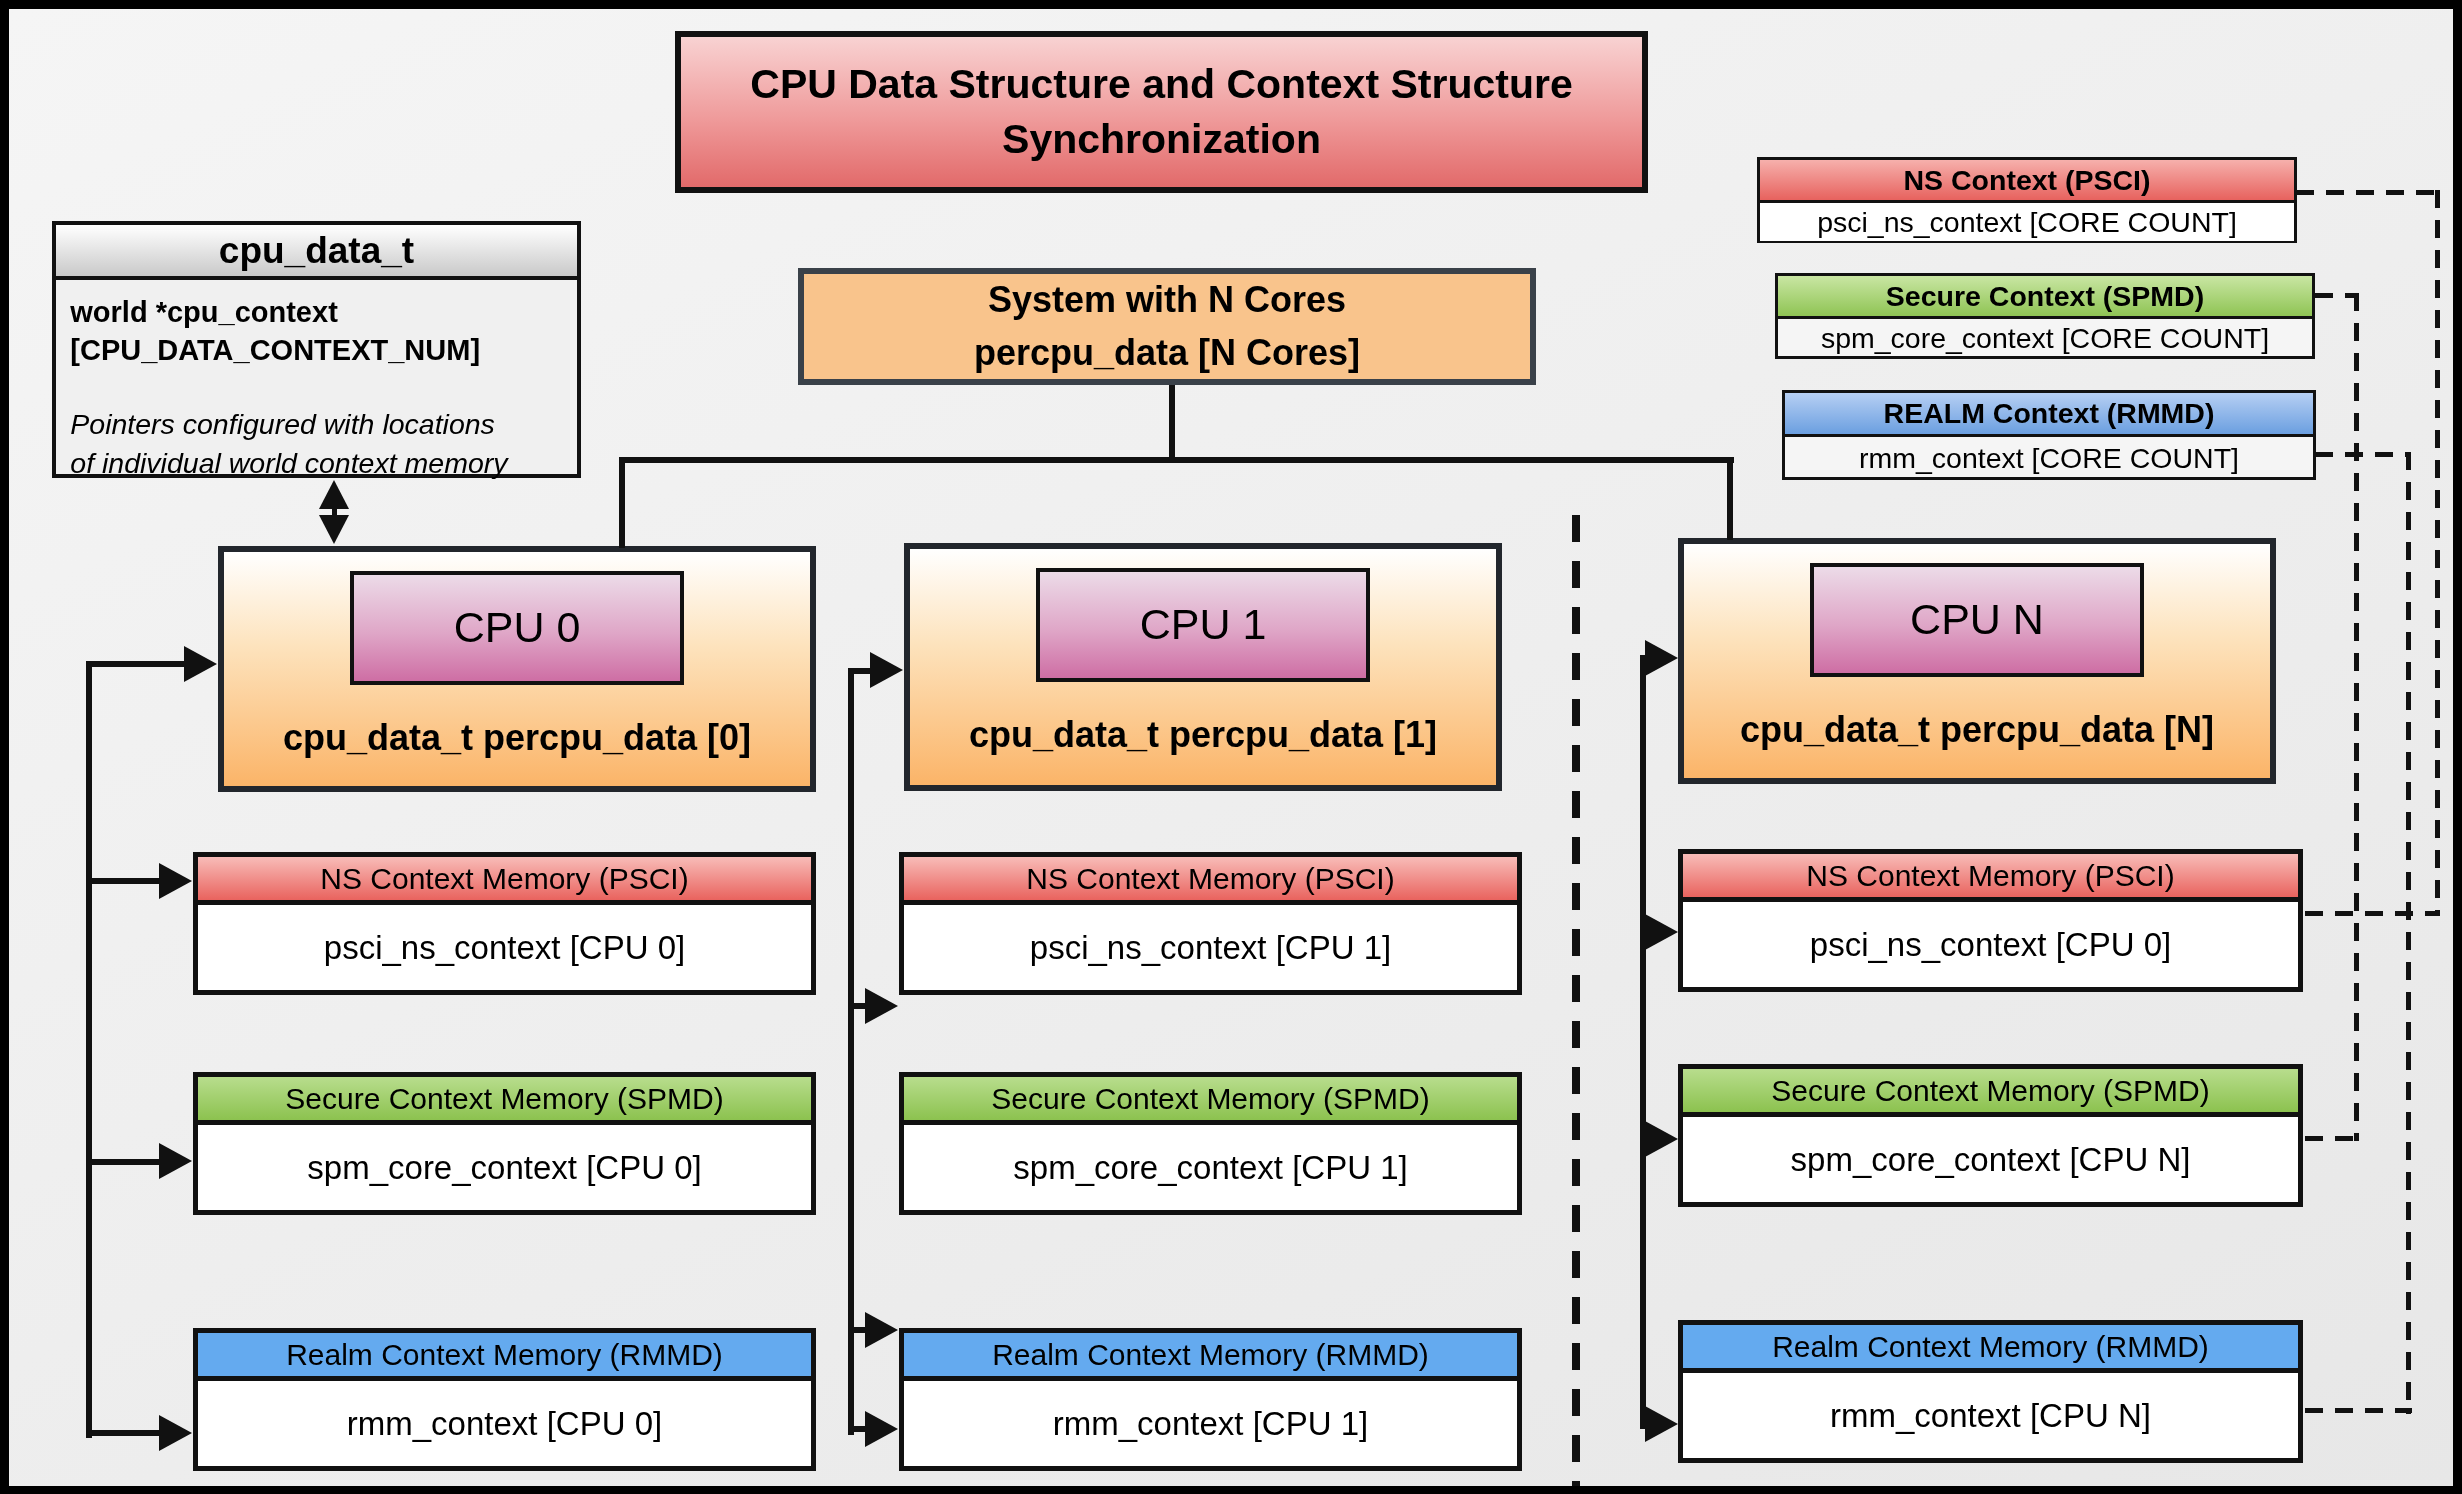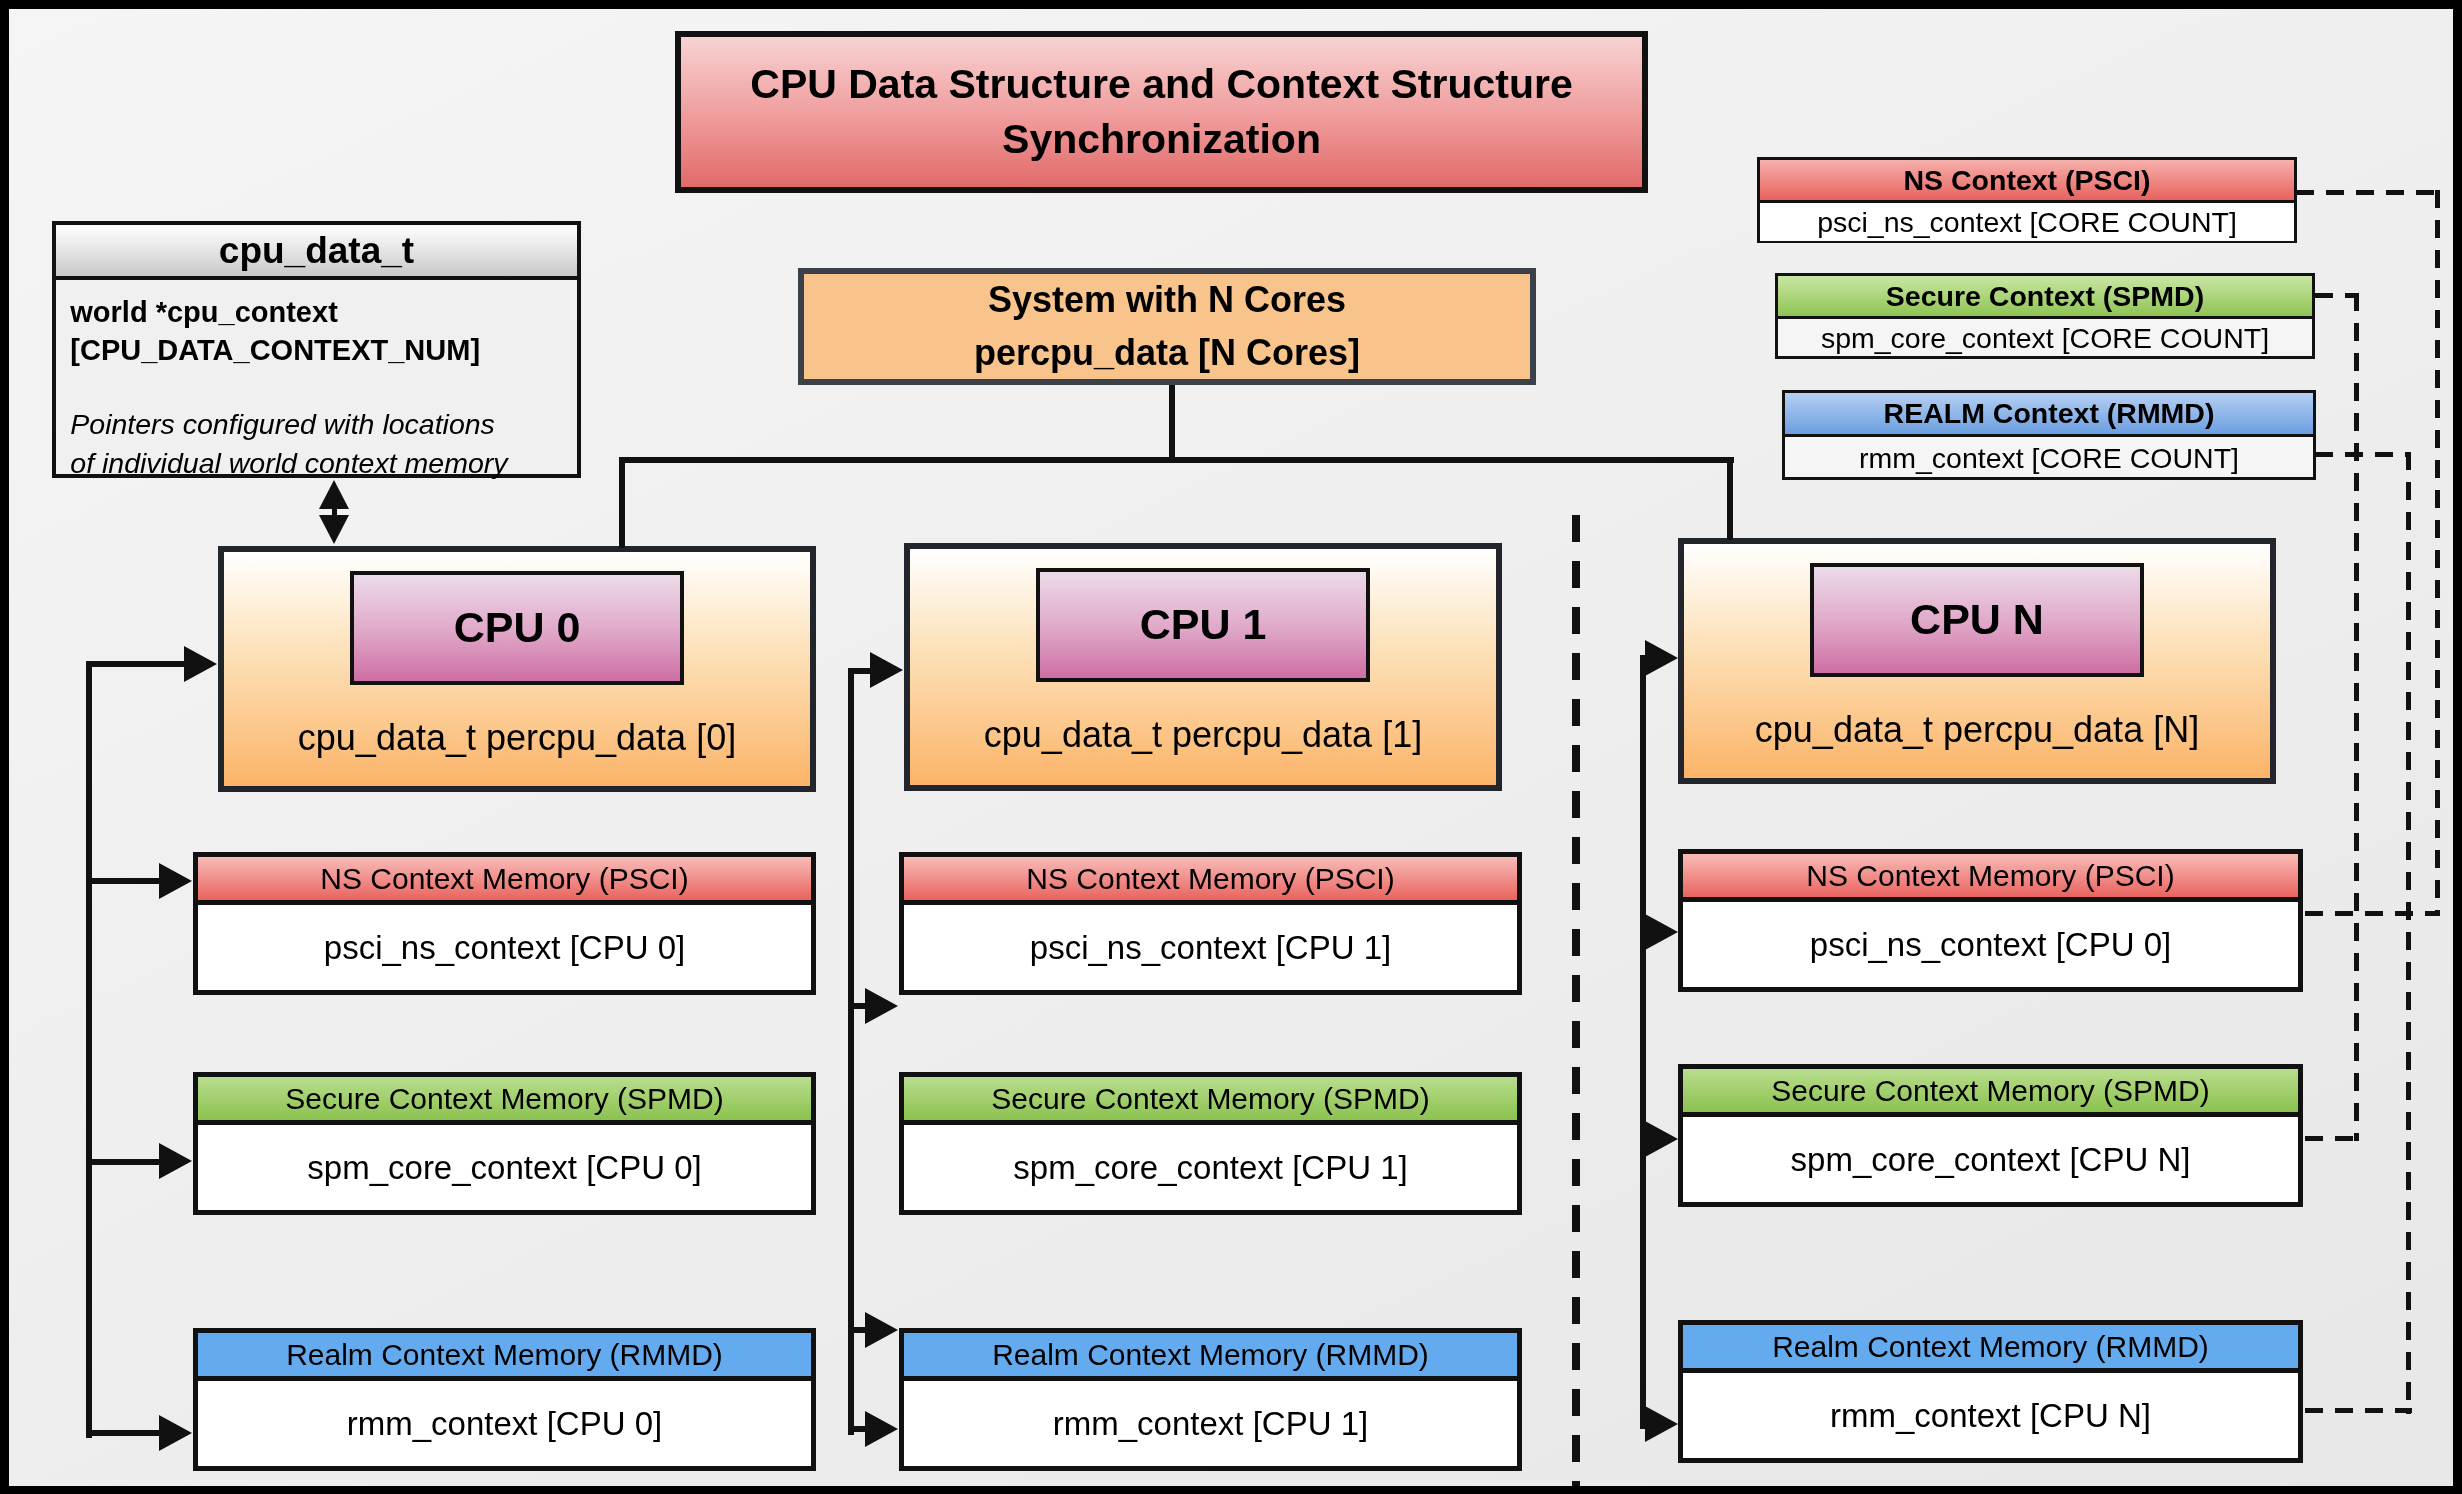--- a/index.html
+++ b/index.html
@@ -54,23 +54,23 @@
     background:linear-gradient(#ffffff 0%,#fde3bd 40%,#fbb468 100%);
     display:flex;flex-direction:column;align-items:center;
   }
   .cpu0{left:209px;top:537px;width:598px;height:246px;}
   .cpu1{left:895px;top:534px;width:598px;height:248px;}
   .cpuN{left:1669px;top:529px;width:598px;height:246px;}
   .cpu-pill{
     margin-top:18.7px;width:326px;height:106px;border:4.5px solid #111;
     background:linear-gradient(#ecdbe8 0%,#dfa6c7 55%,#ce6ea4 100%);
     display:flex;align-items:center;justify-content:center;
-    font-weight:bold;font-size:43px;
-  }
-  .cpu-lbl{margin-top:32px;font-weight:normal;font-size:36px;}
+    font-weight:normal;font-size:43px;
+  }
+  .cpu-lbl{margin-top:32px;font-weight:bold;font-size:36px;}
   .mem{border:5.3px solid #111;background:#ffffff;}
   .mem .hd{
     border-bottom:5.3px solid #111;height:43px;
     display:flex;align-items:center;justify-content:center;
     font-weight:normal;font-size:30px;
   }
   .mem .bd{display:flex;align-items:center;justify-content:center;font-size:33px;height:85px;}
   .hd-ns{background:linear-gradient(#f8bcb8,#e9635e);}
   .hd-sec{background:linear-gradient(#b8dd8d,#8cc24f);}
   .hd-realm{background:#64aaef;}

